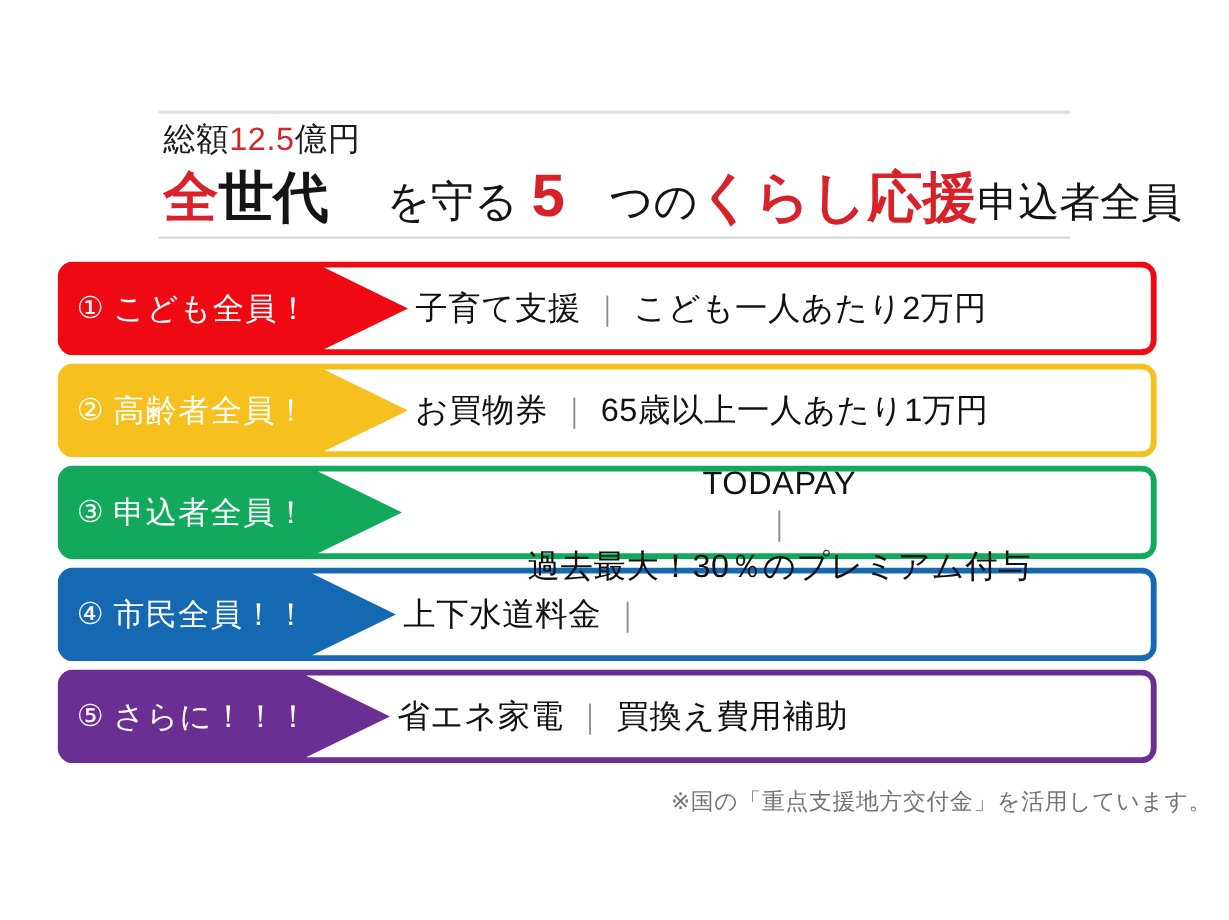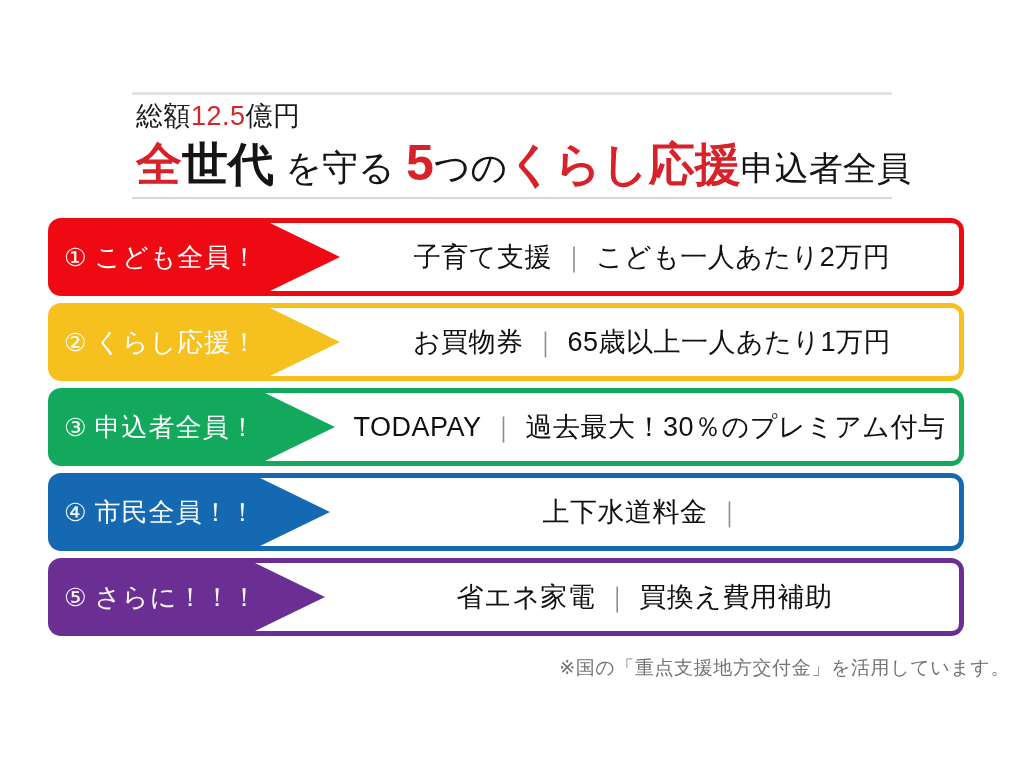--- a/index.html
+++ b/index.html
@@ -71,20 +71,21 @@
     font-weight: 700;
   }
   .maintitle .red {
     color: #d8222a;
   }
   .maintitle .bold {
     font-weight: 700;
   }
   .maintitle .mid {
     font-size: 36px;
+    margin-left: 37px;
   }
   .maintitle .tail {
     font-size: 34px;
   }
   .maintitle .num5 {
     font-size: 50px;
     font-weight: 700;
     color: #d8222a;
   }
 
@@ -129,21 +130,20 @@
     font-size: 25px;
     margin-right: 7px;
     opacity: 0.97;
   }
   .row-right-label {
     position: absolute;
     top: 0;
     height: 78px;
     display: flex;
     align-items: center;
-    justify-content: center;
     color: #111111;
     font-size: 27px;
     letter-spacing: 0.5px;
     white-space: nowrap;
     z-index: 3;
     pointer-events: none;
   }
   .row-right-label .sep {
     color: #8d8d8d;
     font-weight: 300;
@@ -196,38 +196,38 @@
           <span>こども一人あたり2万円</span>
         </div>
       </div>
       <div class="row">
         <svg class="row-svg" viewBox="0 0 916 78">
           <rect x="0" y="0" width="916" height="78" rx="13" ry="13" fill="#f6c01f"></rect>
           <path d="M 222 5 L 903 5 Q 911 5 911 13 L 911 65 Q 911 73 903 73 L 222 73 L 292 39 Z" fill="#ffffff"></path>
         </svg>
         <div class="row-left-label">
           <span class="circnum">②</span>
-          <span>くらし応援！</span>
+          <span>高齢者全員！</span>
         </div>
         <div class="row-right-label" style="left: 298px; width: 612px;">
           <span>お買物券</span>
           <span class="sep">｜</span>
           <span>65歳以上一人あたり1万円</span>
         </div>
       </div>
       <div class="row">
         <svg class="row-svg" viewBox="0 0 916 78">
           <rect x="0" y="0" width="916" height="78" rx="13" ry="13" fill="#12a95d"></rect>
           <path d="M 217 5 L 903 5 Q 911 5 911 13 L 911 65 Q 911 73 903 73 L 217 73 L 287 39 Z" fill="#ffffff"></path>
         </svg>
         <div class="row-left-label">
           <span class="circnum">③</span>
           <span>申込者全員！</span>
         </div>
-        <div class="row-right-label" style="left: 293px; width: 617px;">
+        <div class="row-right-label" style="left: 293px; width: 617px; flex-direction: column;">
           <span>TODAPAY</span>
           <span class="sep">｜</span>
           <span>過去最大！30％のプレミアム付与</span>
         </div>
       </div>
       <div class="row">
         <svg class="row-svg" viewBox="0 0 916 78">
           <rect x="0" y="0" width="916" height="78" rx="13" ry="13" fill="#1469b2"></rect>
           <path d="M 212 5 L 903 5 Q 911 5 911 13 L 911 65 Q 911 73 903 73 L 212 73 L 282 39 Z" fill="#ffffff"></path>
         </svg>

